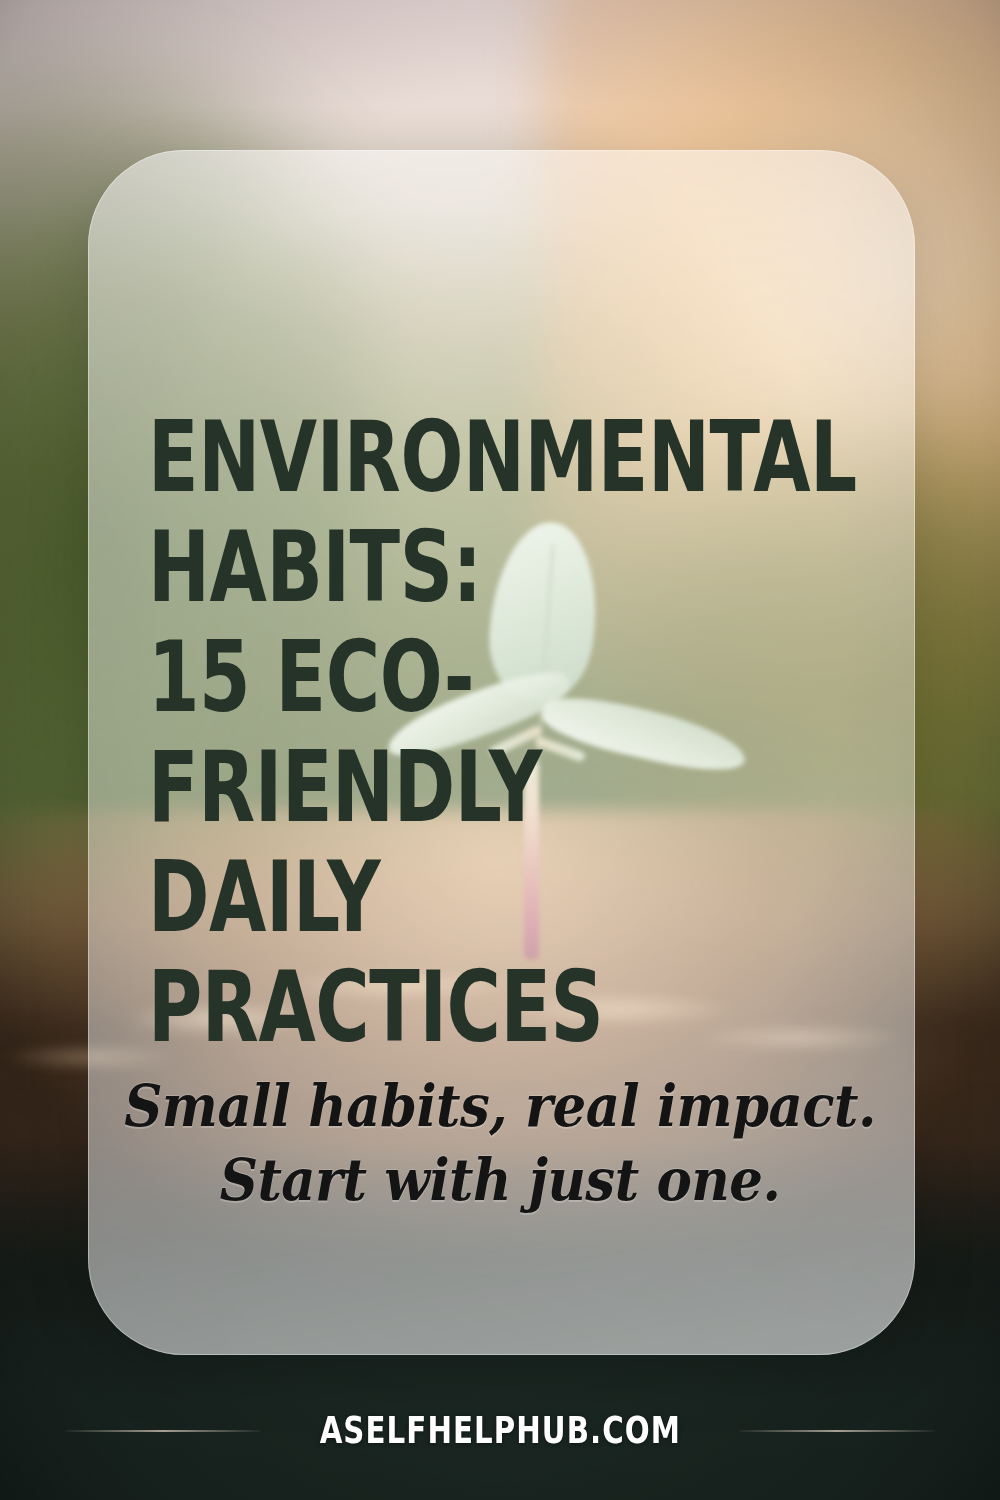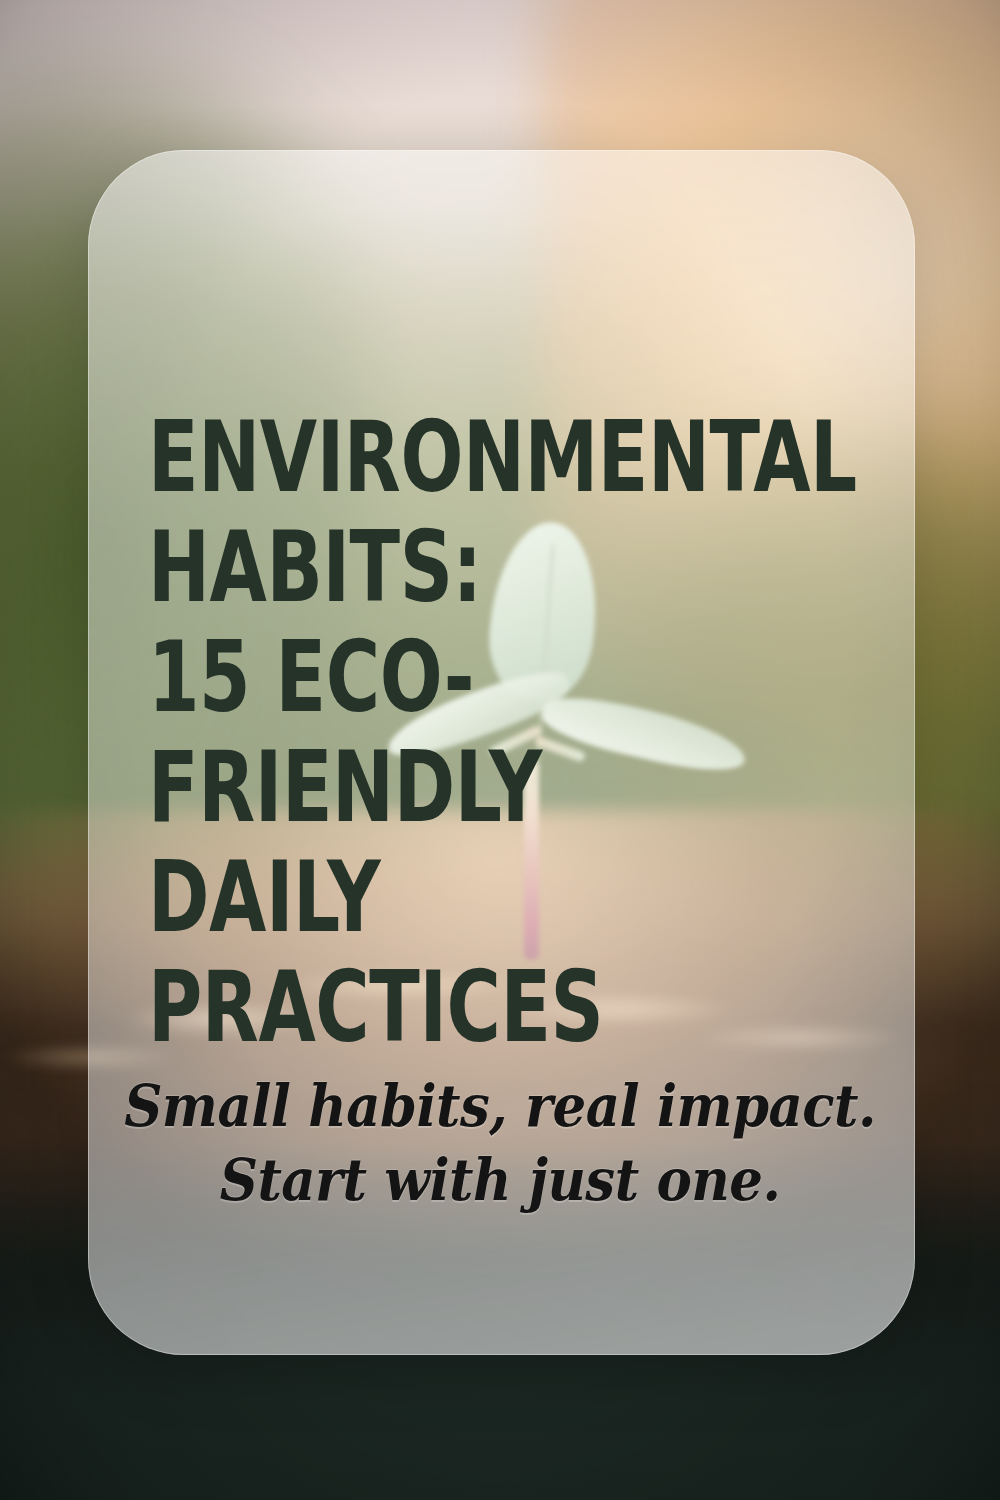--- a/index.html
+++ b/index.html
@@ -294,14 +294,19 @@
   </div>
 
   <div class="card"></div>
 
   <h1 class="title">ENVIRONMENTAL HABITS:
 15 ECO-FRIENDLY DAILY PRACTICES</h1>
 
   <p class="subtitle">Small habits, real impact.
 Start with just one.</p>
 
+  <div class="footer">
+    <span class="rule"></span>
+    <span class="footer-text">ASELFHELPHUB.COM</span>
+    <span class="rule"></span>
+  </div>
 
 </div>
 
 </body></html>

